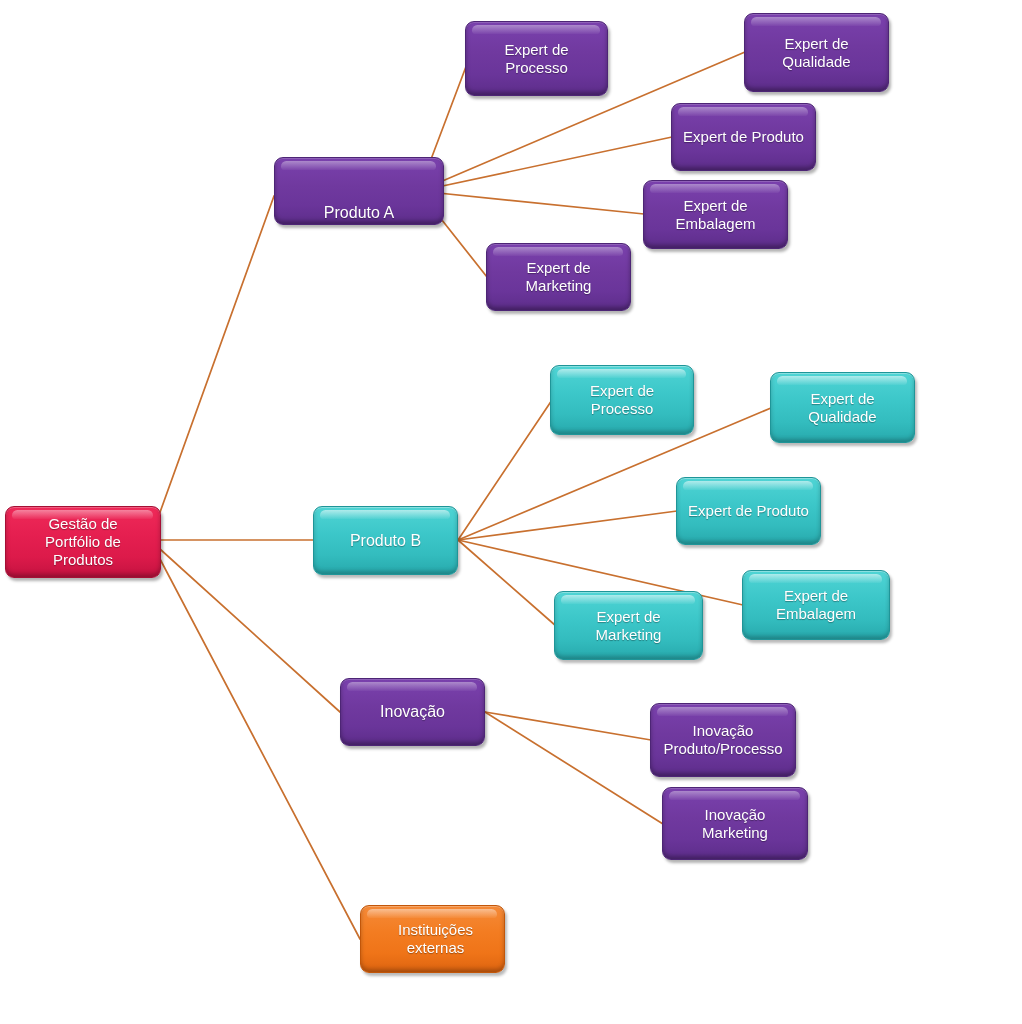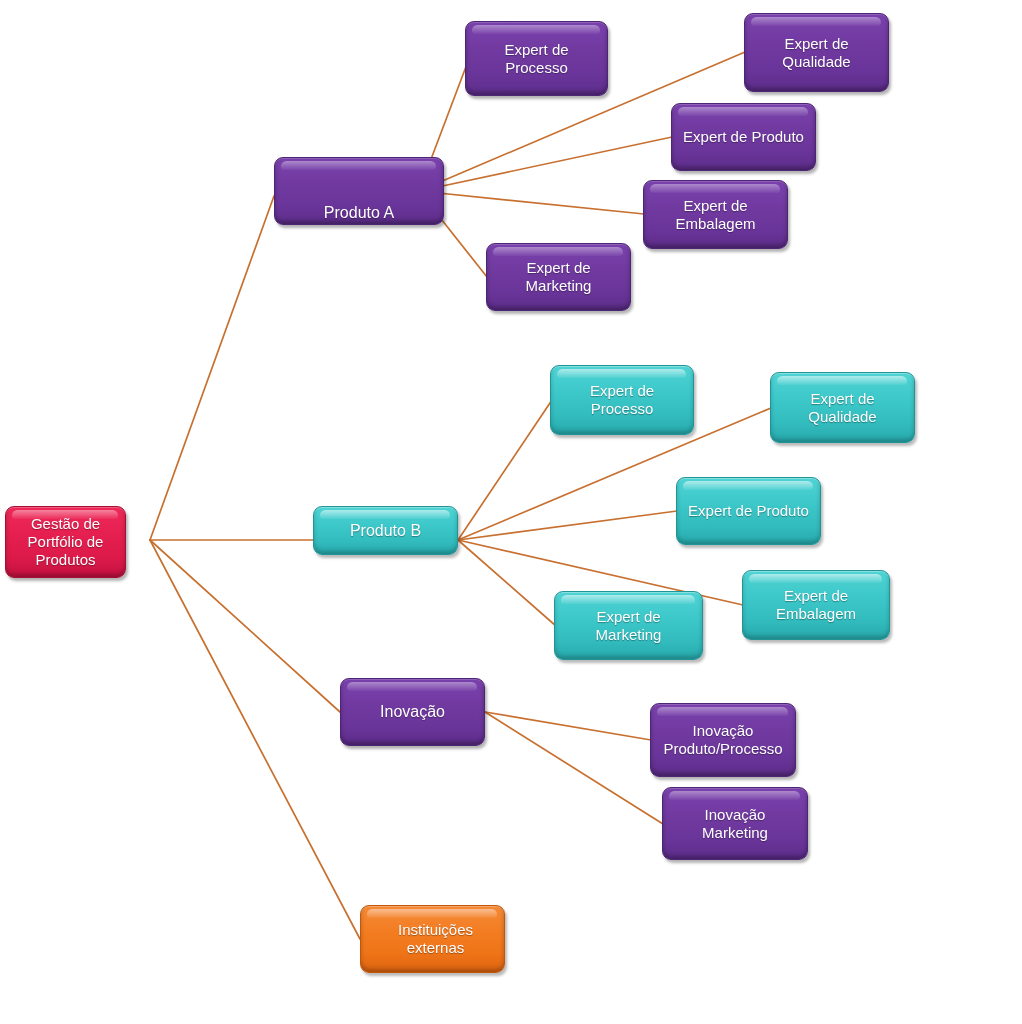--- a/index.html
+++ b/index.html
@@ -121,33 +121,33 @@
       <line x1="419" y1="191" x2="487" y2="277" stroke="#c8702f" stroke-width="1.7" stroke-linecap="round"></line>
       <line x1="458" y1="540" x2="552" y2="400" stroke="#c8702f" stroke-width="1.7" stroke-linecap="round"></line>
       <line x1="458" y1="540" x2="771" y2="408" stroke="#c8702f" stroke-width="1.7" stroke-linecap="round"></line>
       <line x1="458" y1="540" x2="677" y2="511" stroke="#c8702f" stroke-width="1.7" stroke-linecap="round"></line>
       <line x1="458" y1="540" x2="743" y2="605" stroke="#c8702f" stroke-width="1.7" stroke-linecap="round"></line>
       <line x1="458" y1="540" x2="556" y2="626" stroke="#c8702f" stroke-width="1.7" stroke-linecap="round"></line>
       <line x1="485" y1="712" x2="651" y2="740" stroke="#c8702f" stroke-width="1.7" stroke-linecap="round"></line>
       <line x1="485" y1="712" x2="663" y2="824" stroke="#c8702f" stroke-width="1.7" stroke-linecap="round"></line>
     </svg>
   <div id="nodes">
-      <div class="node n-crimson" style="left: 5px; top: 506px; width: 121px; height: 72px; font-size: 15px; align-items: center;"><span class="lbl">Gestão de
+      <div class="node n-crimson" style="left: 5px; top: 506px; width: 156px; height: 72px; font-size: 15px; align-items: center;"><span class="lbl">Gestão de
 Portfólio de
 Produtos</span></div>
       <div class="node n-purple" style="left: 274px; top: 157px; width: 170px; height: 68px; font-size: 16px; align-items: flex-end;"><span class="lbl">Produto A</span></div>
       <div class="node n-purple" style="left: 465px; top: 21px; width: 143px; height: 75px; font-size: 15px;"><span class="lbl">Expert de Processo</span></div>
       <div class="node n-purple" style="left: 744px; top: 13px; width: 145px; height: 79px; font-size: 15px;"><span class="lbl">Expert de
 Qualidade</span></div>
       <div class="node n-purple" style="left: 671px; top: 103px; width: 145px; height: 68px; font-size: 15px;"><span class="lbl">Expert de Produto</span></div>
       <div class="node n-purple" style="left: 643px; top: 180px; width: 145px; height: 69px; font-size: 15px;"><span class="lbl">Expert de
 Embalagem</span></div>
       <div class="node n-purple" style="left: 486px; top: 243px; width: 145px; height: 68px; font-size: 15px;"><span class="lbl">Expert de
 Marketing</span></div>
-      <div class="node n-teal" style="left: 313px; top: 506px; width: 145px; height: 49px; font-size: 16px;"><span class="lbl">Produto B</span></div>
+      <div class="node n-teal" style="left: 313px; top: 506px; width: 145px; height: 69px; font-size: 16px;"><span class="lbl">Produto B</span></div>
       <div class="node n-teal" style="left: 550px; top: 365px; width: 144px; height: 70px; font-size: 15px;"><span class="lbl">Expert de Processo</span></div>
       <div class="node n-teal" style="left: 770px; top: 372px; width: 145px; height: 71px; font-size: 15px;"><span class="lbl">Expert de
 Qualidade</span></div>
       <div class="node n-teal" style="left: 676px; top: 477px; width: 145px; height: 68px; font-size: 15px;"><span class="lbl">Expert de Produto</span></div>
       <div class="node n-teal" style="left: 742px; top: 570px; width: 148px; height: 70px; font-size: 15px;"><span class="lbl">Expert de
 Embalagem</span></div>
       <div class="node n-teal" style="left: 554px; top: 591px; width: 149px; height: 69px; font-size: 15px;"><span class="lbl">Expert de
 Marketing</span></div>
       <div class="node n-purple" style="left: 340px; top: 678px; width: 145px; height: 68px; font-size: 16px;"><span class="lbl">Inovação</span></div>
       <div class="node n-purple" style="left: 650px; top: 703px; width: 146px; height: 74px; font-size: 15px;"><span class="lbl">Inovação

